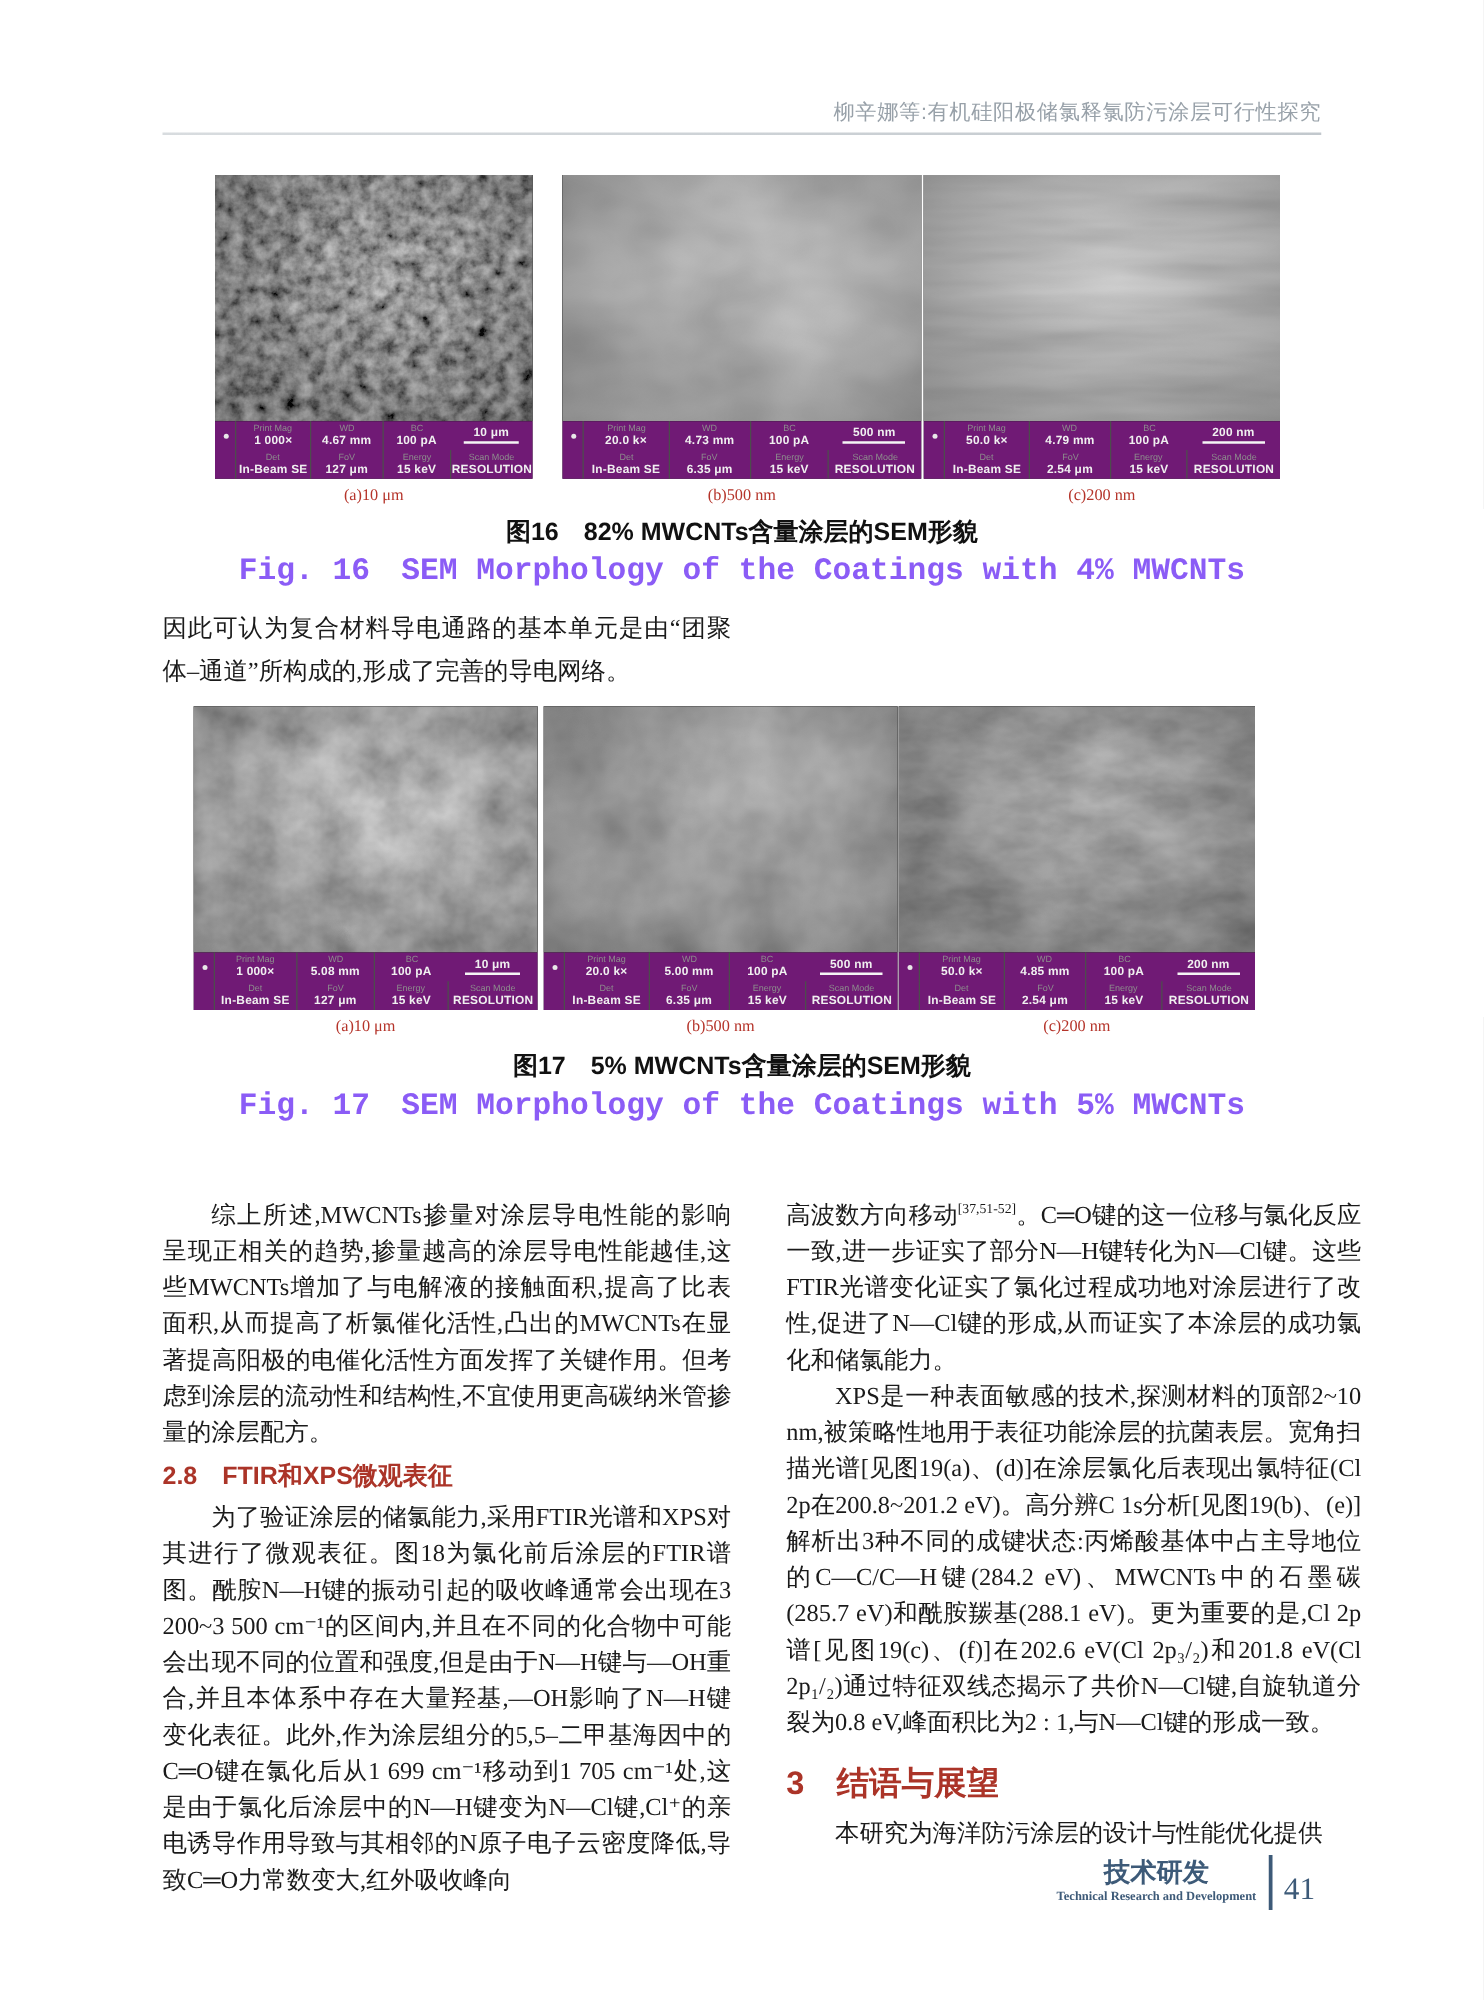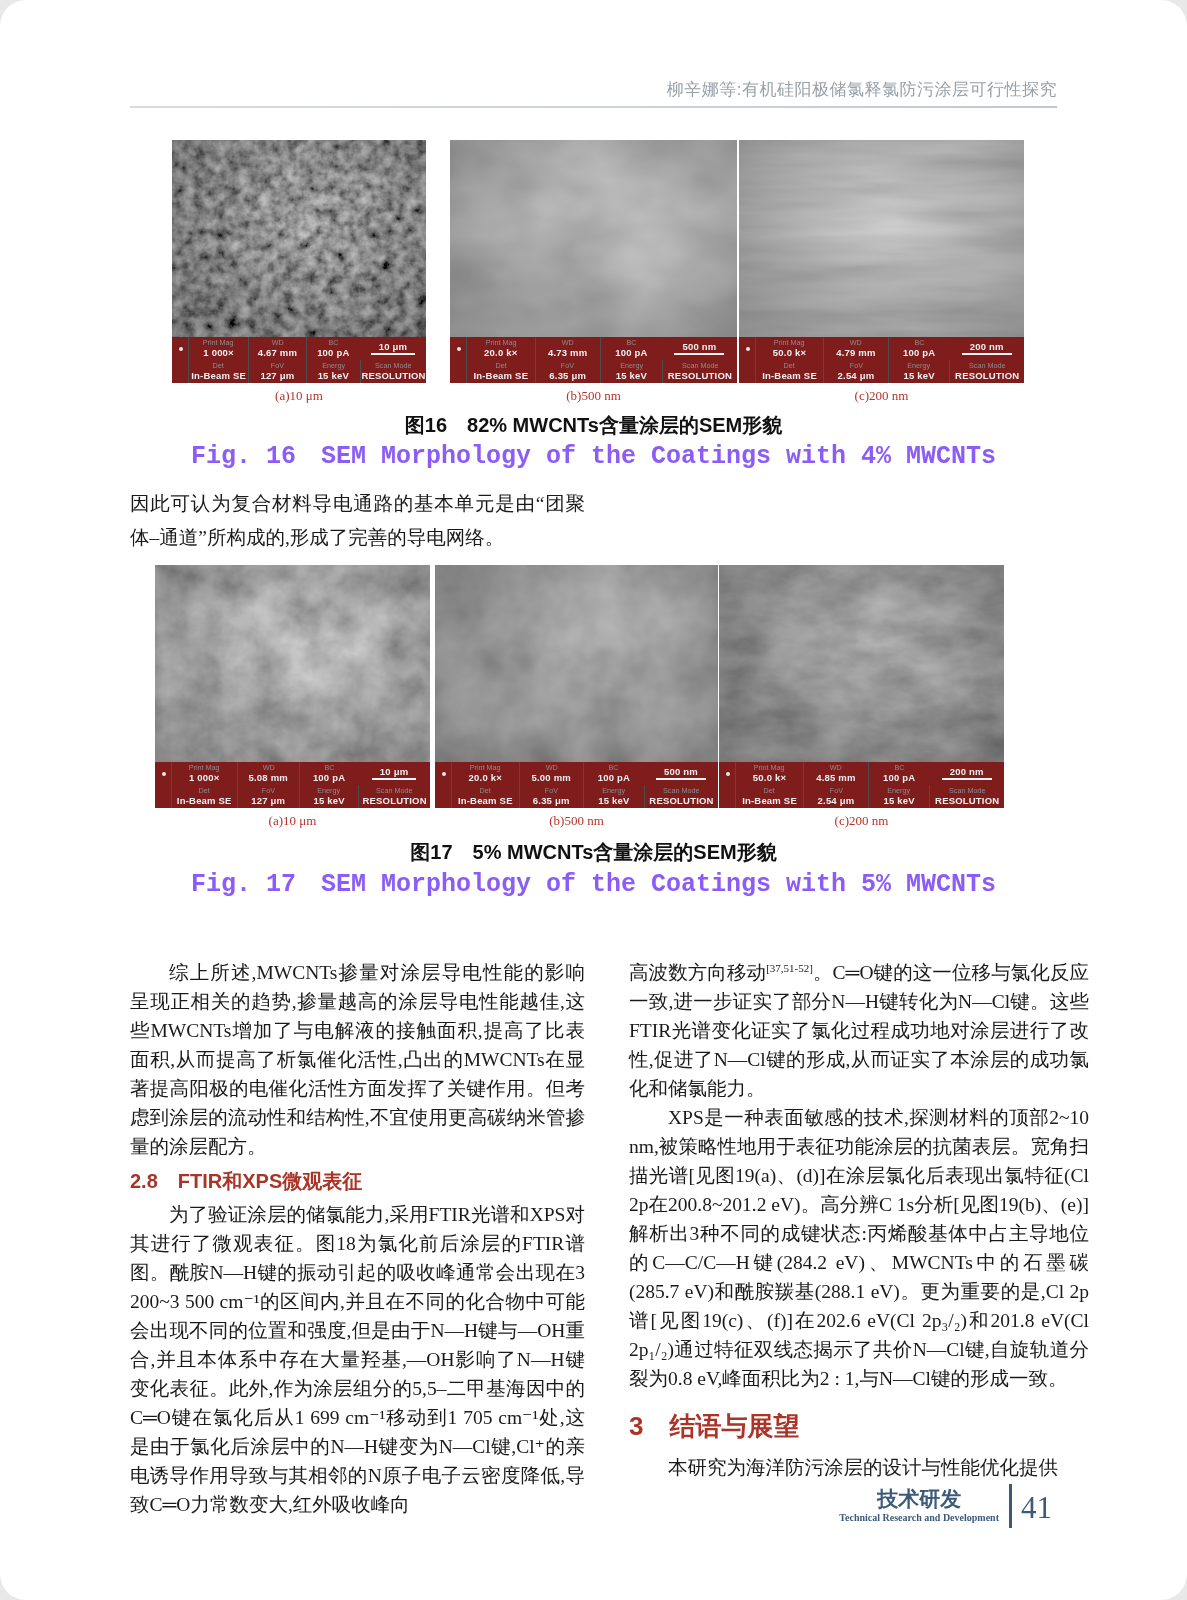--- a/index.html
+++ b/index.html
@@ -10,21 +10,20 @@
   }
   *{margin:0;padding:0;box-sizing:border-box;}
   html,body{background:#e8e8e8;}
   .page{
     position:relative;
     width:1187px;height:1600px;
     background:#ffffff;
     overflow:hidden;
     font-family:"Liberation Serif","DejaVu Serif",serif;
     color:#1a1a1a;
-    border-radius:26px;
   }
   
   .running-header{
     position:absolute;top:78px;right:130px;width:927px;
     text-align:right;font-size:17px;color:var(--header-gray);
     font-family:"Liberation Sans","DejaVu Sans",sans-serif;
     letter-spacing:.5px;
   }
   .header-rule{
     position:absolute;top:106px;left:130px;width:927px;height:2px;
@@ -33,21 +32,21 @@
   
   .sem-row{position:absolute;display:flex;}
   .sem-panel{background:#101010;position:relative;}
   .sem-img{position:relative;height:197px;overflow:hidden;background:#2a2a2a;}
   .sem-img svg{display:block;width:100%;height:100%;}
   .sem-img::after{
     content:"";position:absolute;inset:0;
     background:radial-gradient(ellipse at 55% 40%,rgba(255,255,255,.06),rgba(0,0,0,.28) 95%);
   }
   .sem-bar{
-    position:relative;height:46px;background:#7f1d1d;
+    position:relative;height:46px;background:#701a75;
     display:grid;grid-template-columns:1.05fr 1fr .95fr 1.15fr;
     padding-left:16px;
     font-family:"Liberation Sans","DejaVu Sans",sans-serif;
   }
   .sem-dot{position:absolute;left:7px;top:10px;width:4px;height:4px;background:#e8e8e8;border-radius:50%;}
   .sem-cell{
     display:flex;flex-direction:column;justify-content:center;align-items:center;
     line-height:1.15;overflow:hidden;
   }
   .sem-cell:not(:nth-child(1)):not(:nth-child(5)){border-left:1px solid #4d4d4d;}
@@ -81,21 +80,21 @@
   }
   
   .footer{
     position:absolute;top:1484px;right:135px;
     display:flex;align-items:center;color:var(--footer-blue);
   }
   .footer-labels{text-align:right;}
   .footer-cn{font-family:"Liberation Sans","DejaVu Sans",sans-serif;font-weight:bold;font-size:21px;line-height:24px;text-align:center;}
   .footer-en{font-family:"Liberation Serif","DejaVu Serif",serif;font-weight:bold;font-size:10px;line-height:14px;}
   .footer-bar{width:3px;height:44px;background:var(--footer-blue);margin:0 9px 0 10px;}
-  .footer-page{font-family:"Liberation Serif","DejaVu Serif",serif;font-size:31px;align-self:flex-end;padding-bottom:2px;}
+  .footer-page{font-family:"Liberation Serif","DejaVu Serif",serif;font-size:25px;align-self:flex-end;padding-bottom:2px;}
 </style>
 </head>
 <body>
 
 <svg width="0" height="0" style="position:absolute" aria-hidden="true">
   <defs>
     <filter id="t16a" x="0" y="0" width="100%" height="100%">
       <feTurbulence type="fractalNoise" baseFrequency="0.09" numOctaves="4" seed="11"></feTurbulence>
       <feColorMatrix type="saturate" values="0"></feColorMatrix>
       <feComponentTransfer>

